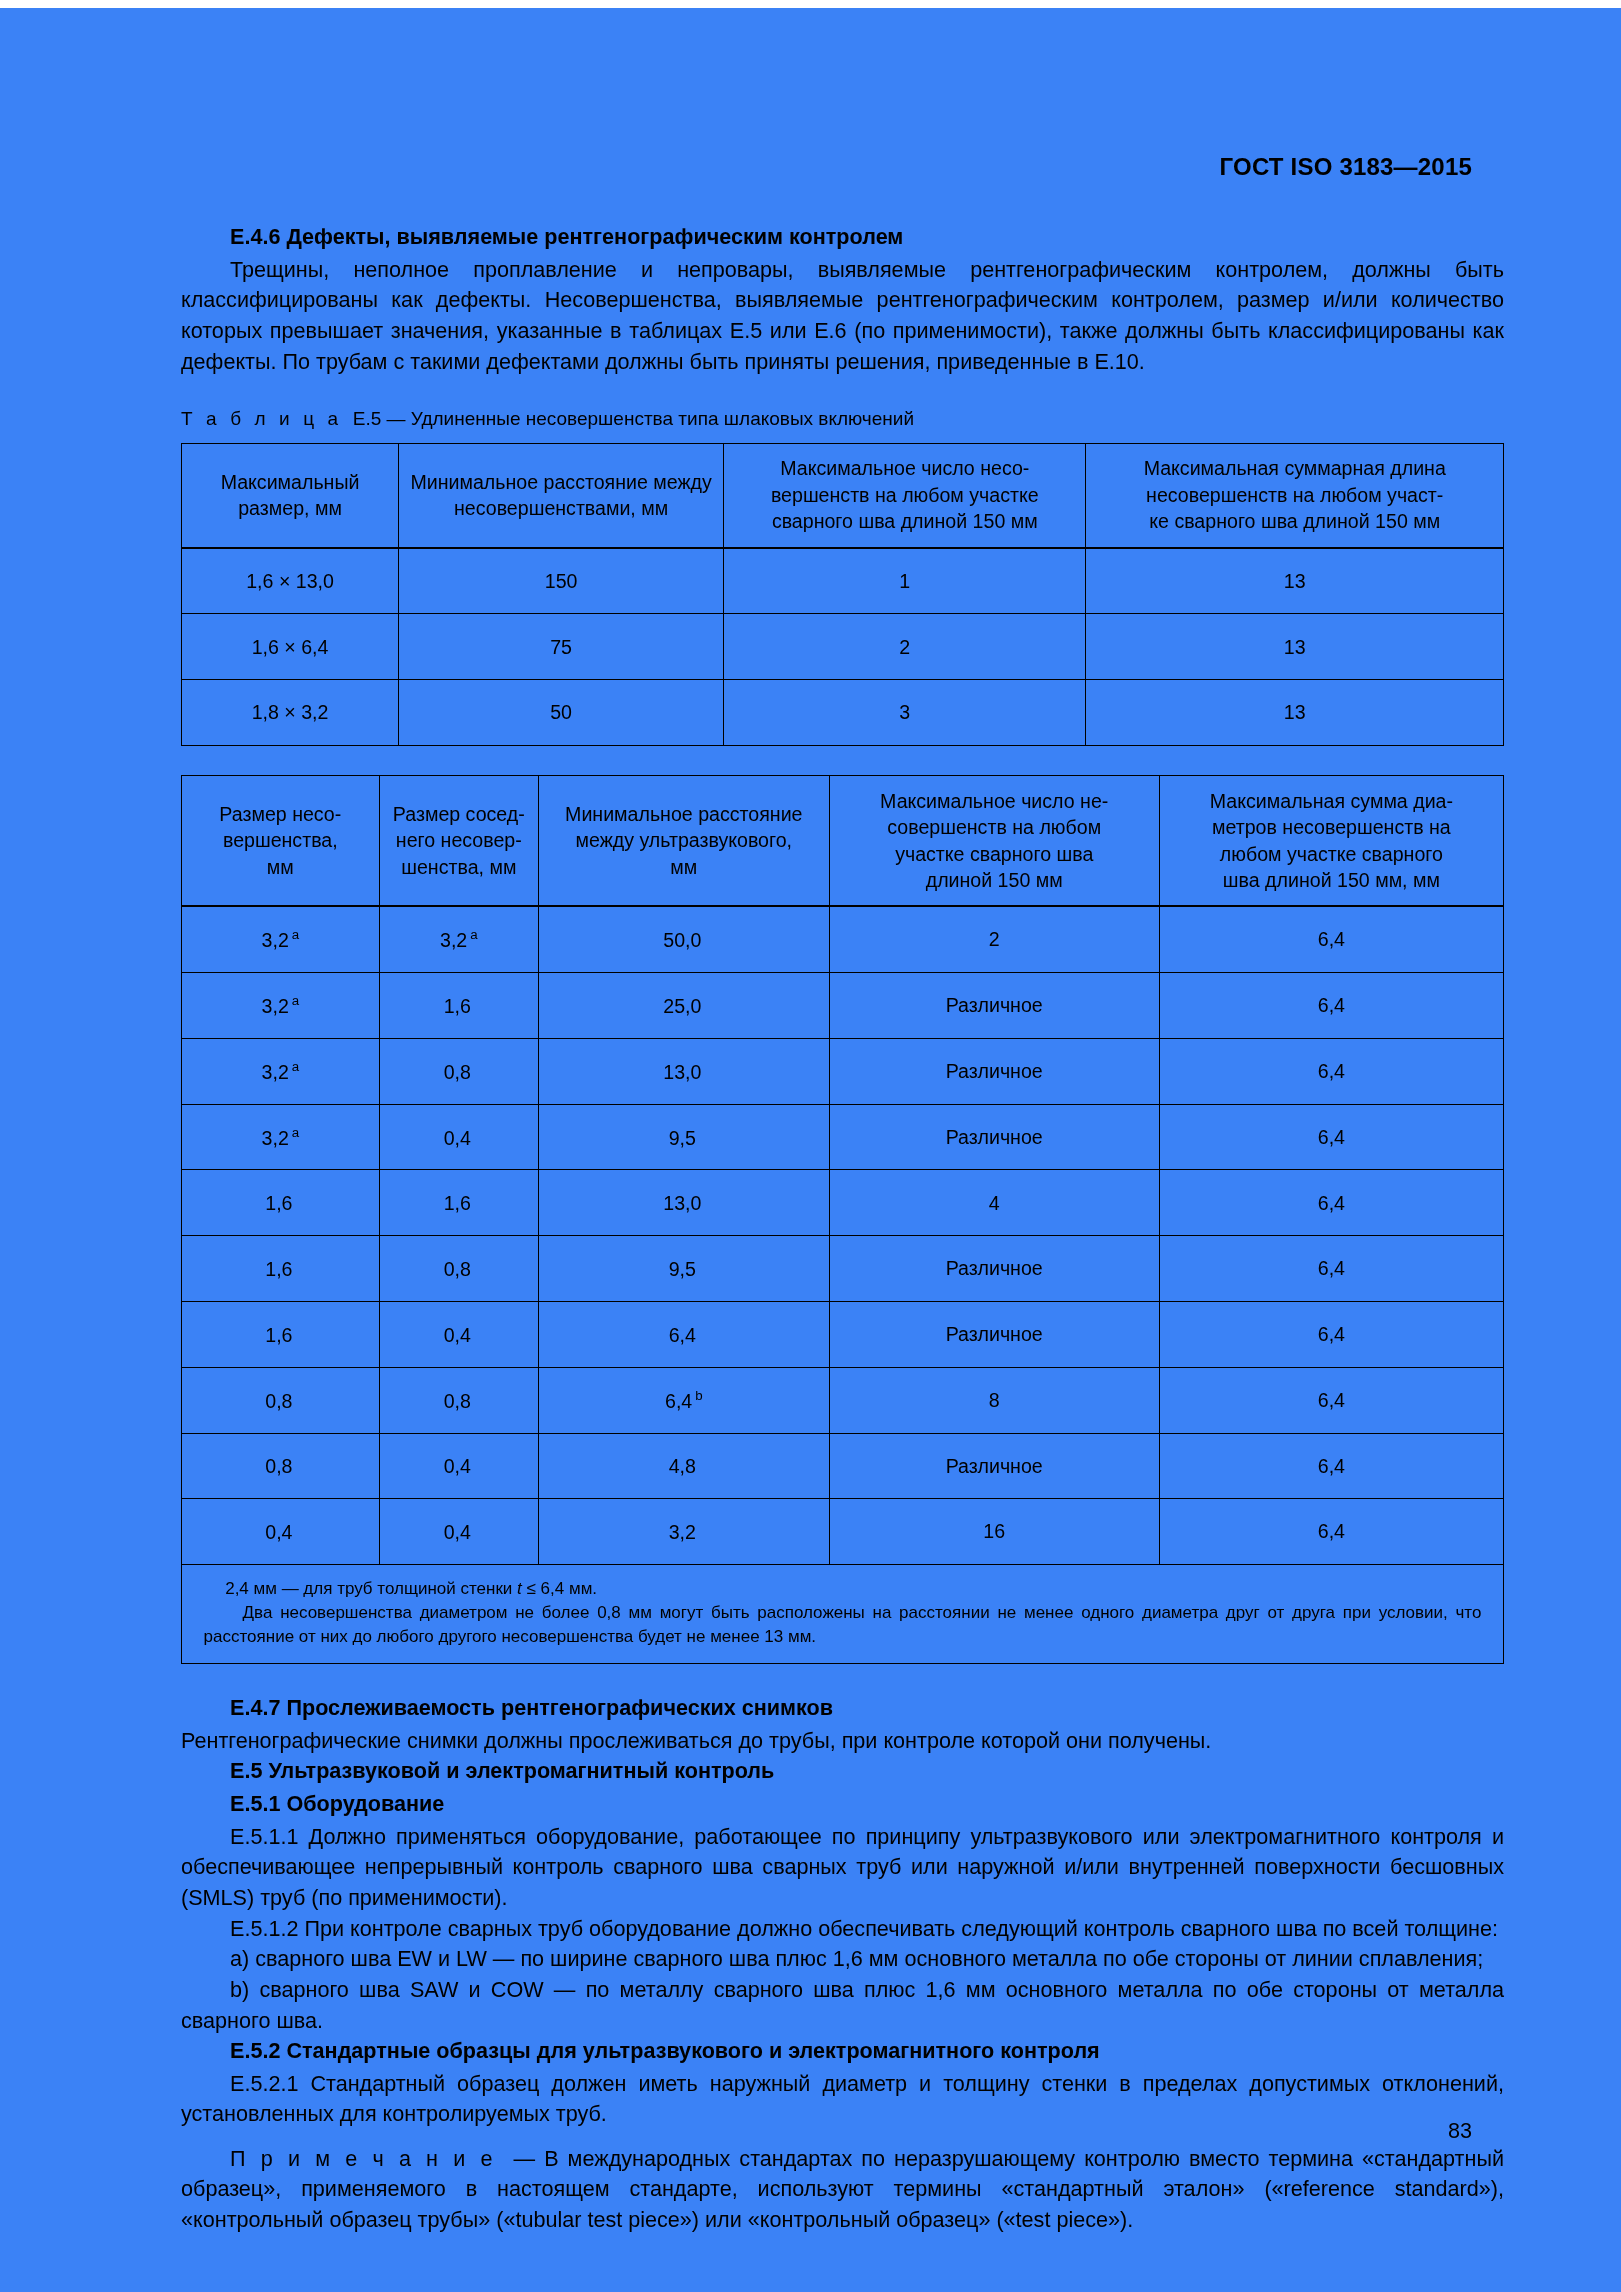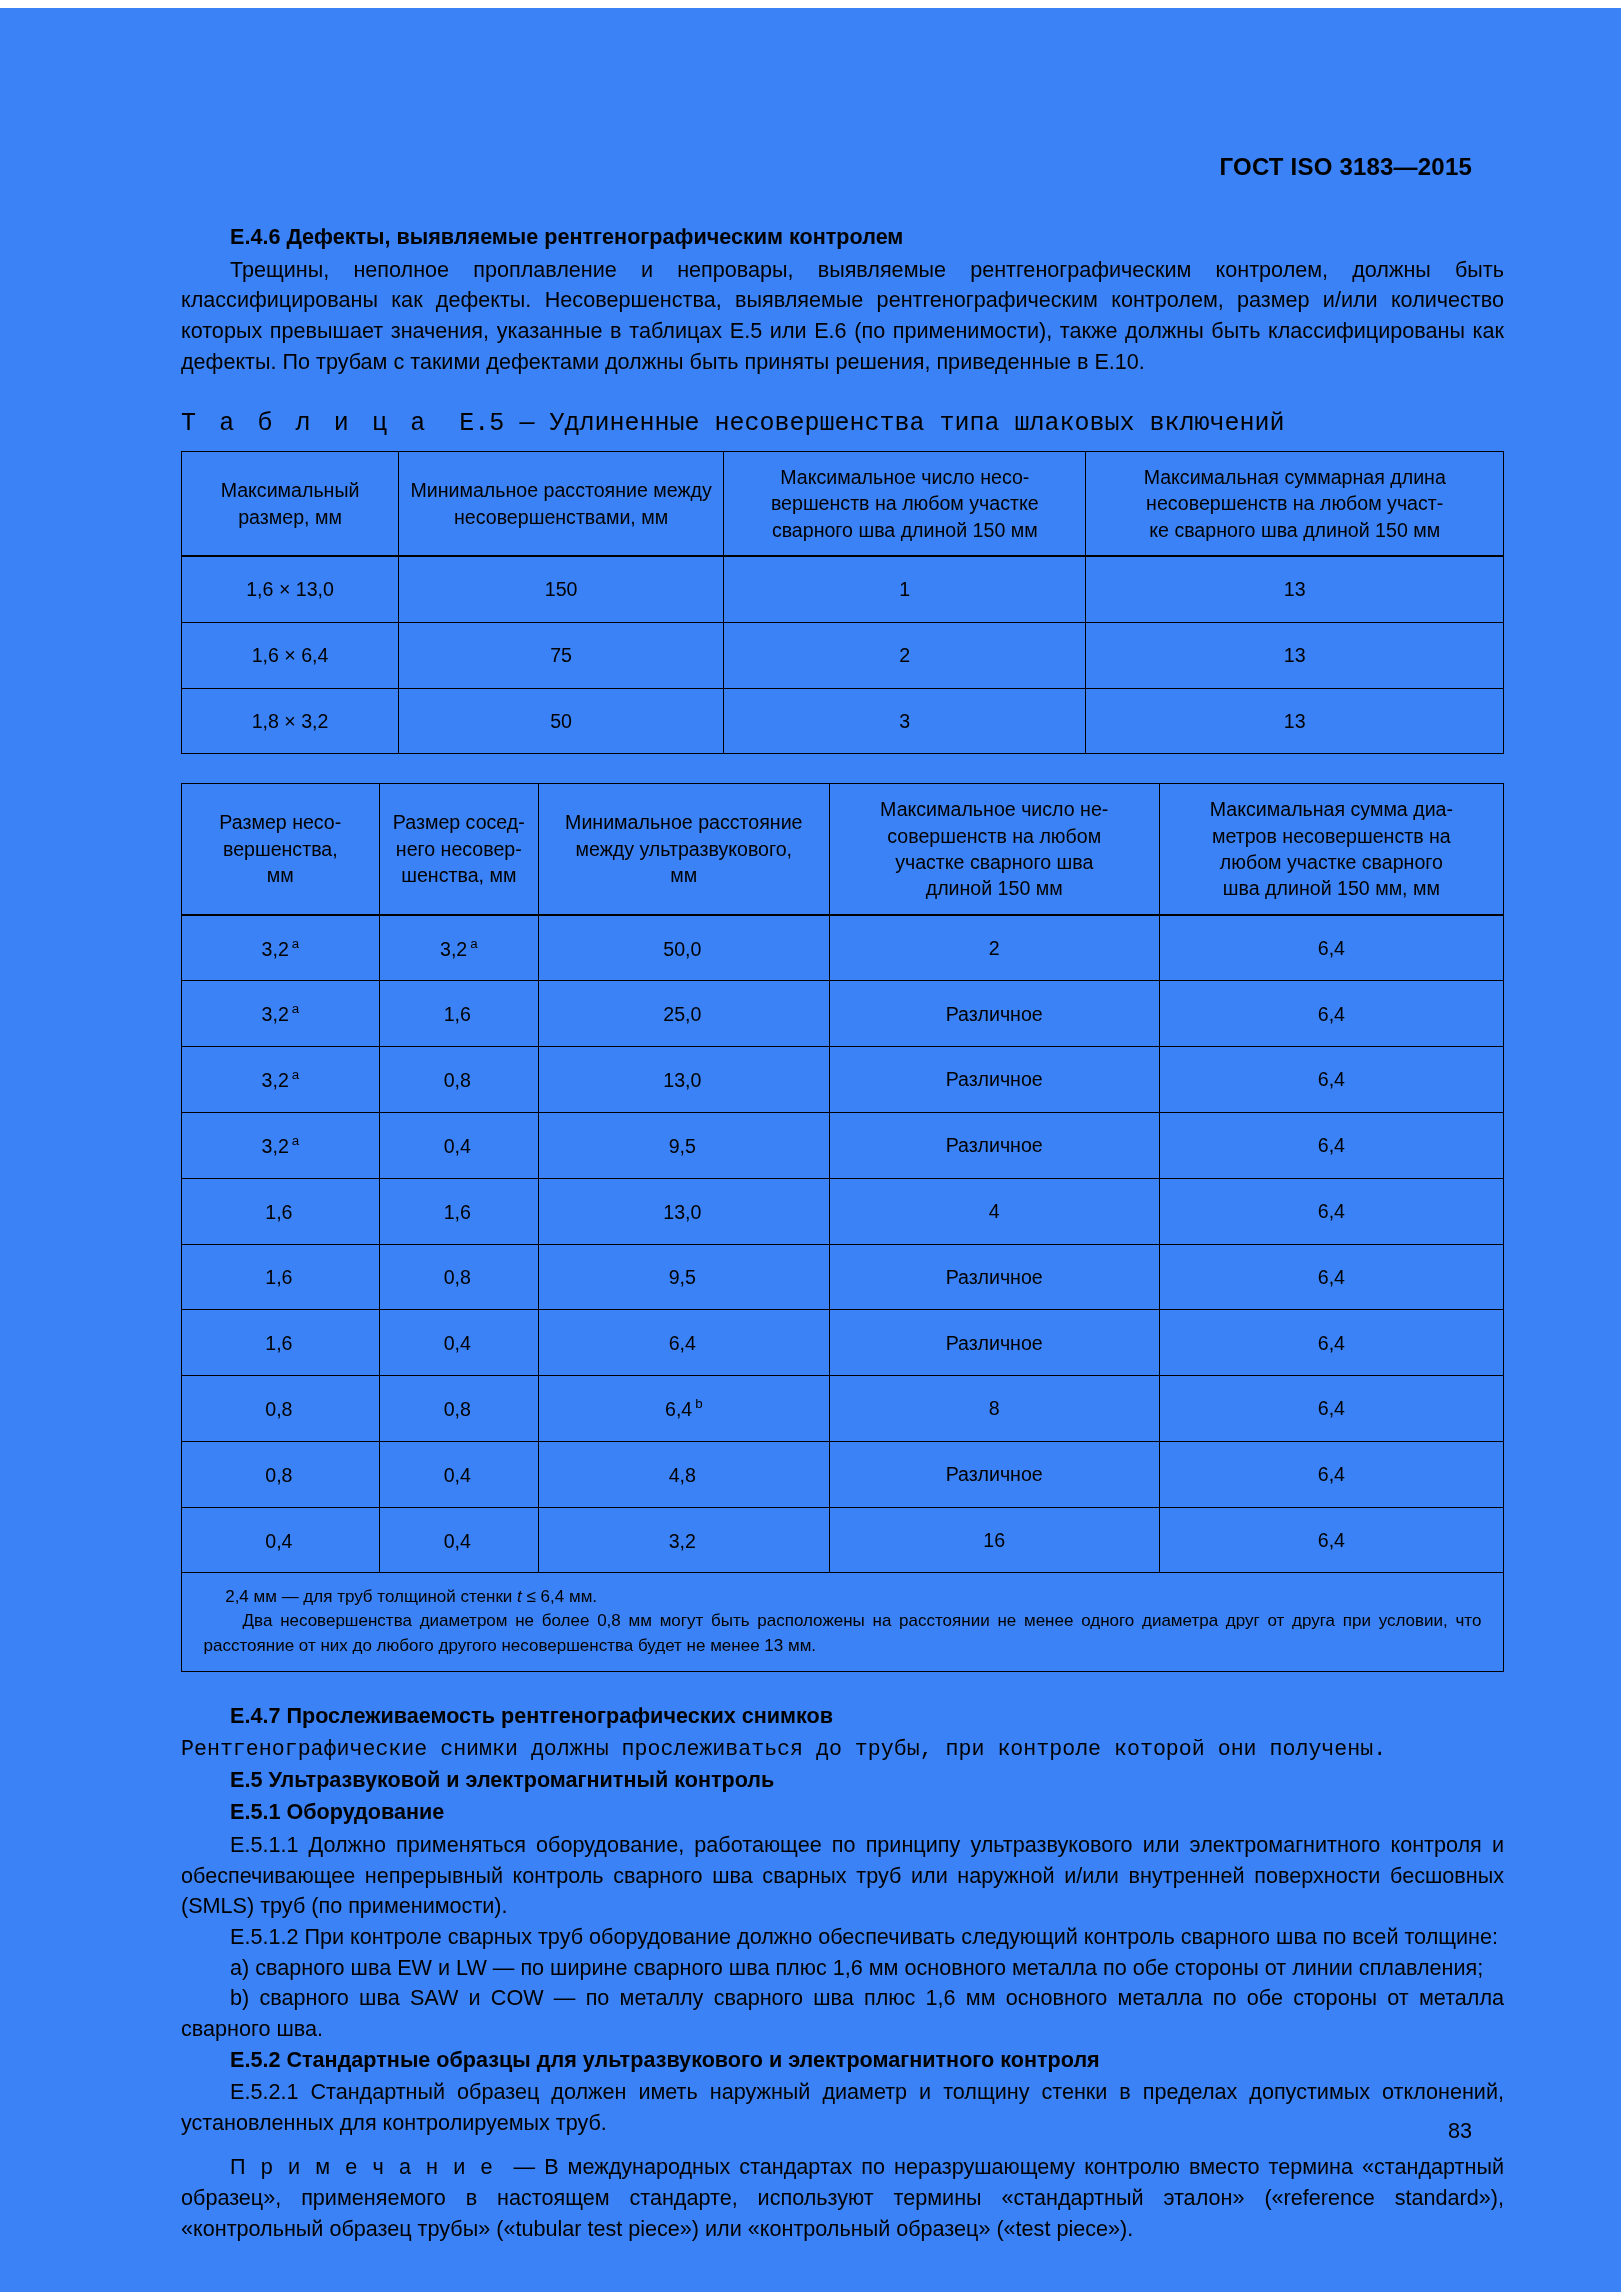--- a/index.html
+++ b/index.html
@@ -56,36 +56,34 @@
     margin: 0;
     text-align: justify;
     text-indent: 49px;
     hyphens: manual;
   }
   p.para.noindent {
     text-indent: 0;
   }
   p.para.last-left {
     text-align: left;
-    font-family: Liberation Mono, monospace;
   }
   .gap-m { height: 13.7px; }
   .gap-l { height: 29px; }
 
   .note-label {
     letter-spacing: 3.1px;
   }
 
   
   .table-caption {
-    font-size: 25px;
+    font-size: 19px;
     line-height: 1.4;
     margin: 0 0 9.8px 0;
     white-space: nowrap;
-    font-family: Liberation Mono, monospace;
   }
   .table-caption .tcap-word {
     letter-spacing: 4.1px;
   }
 
   
   table.gost {
     border-collapse: collapse;
     table-layout: fixed;
     width: 1323px;

